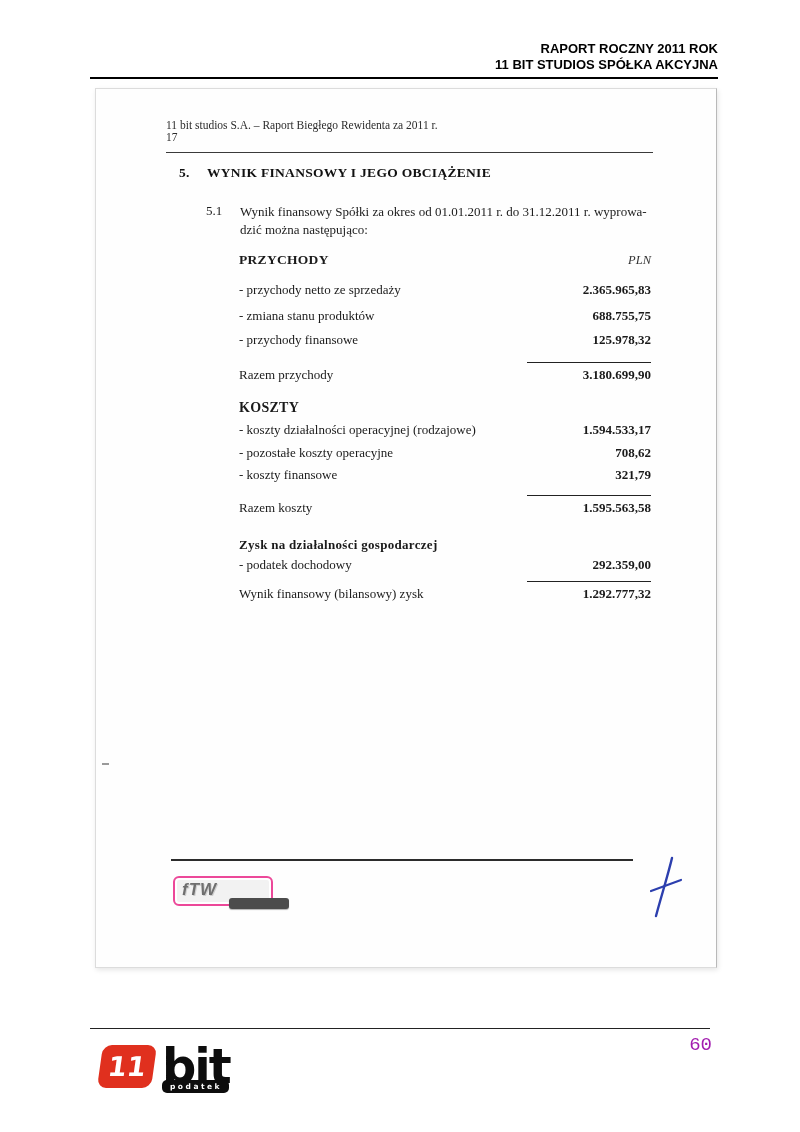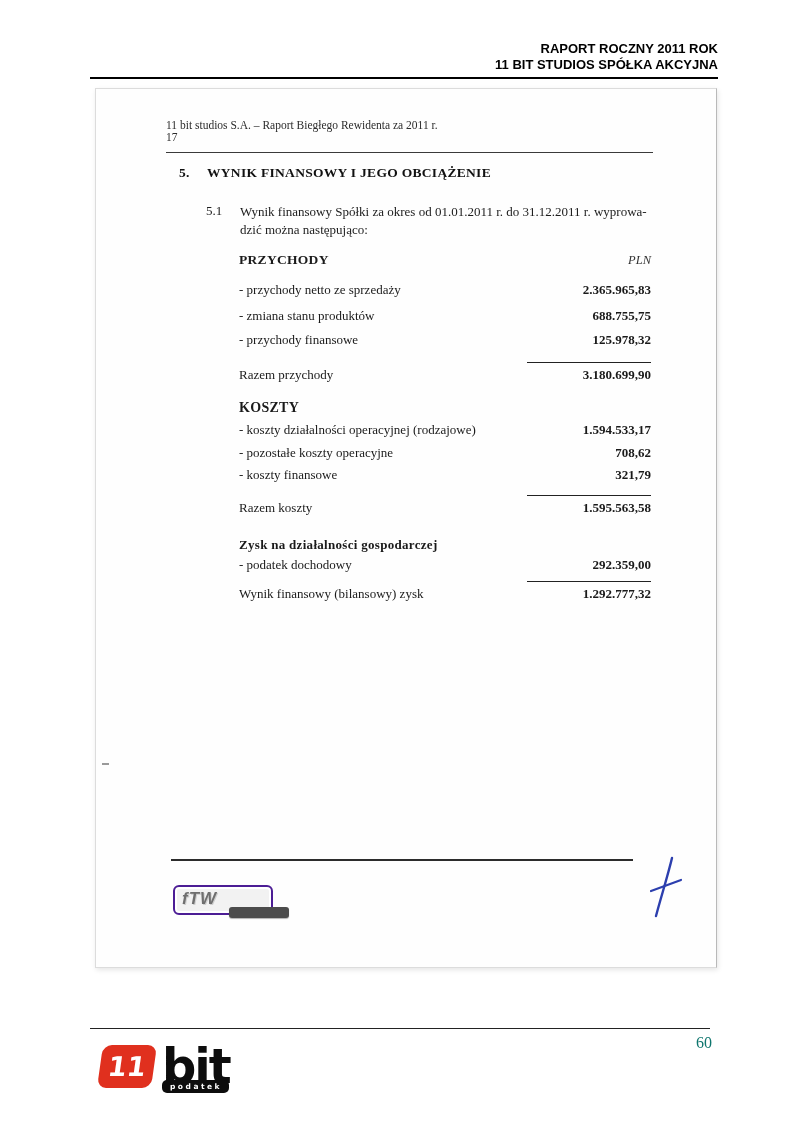--- a/index.html
+++ b/index.html
@@ -151,25 +151,24 @@
     top: 770px;
     width: 462px;
     border-top: 2.5px solid #2c2c2c;
   }
   .stamp {
     position: absolute;
     left: 77px;
     top: 787px;
     width: 96px;
     height: 26px;
-    border: 2px solid #4c1d95;
+    border: 2px solid #ec4899;
     border-radius: 6px;
     background: #f2f2f2;
     box-shadow: inset 0 0 0 2px #fff;
-    margin-top: 9px;
   }
   .stamp-text {
     position: absolute;
     left: 7px;
     top: 2px;
     font-family: "Liberation Sans", sans-serif;
     font-weight: bold;
     font-style: italic;
     font-size: 17px;
     color: #6f6f6f;
@@ -199,23 +198,23 @@
     position: absolute;
     left: 90px;
     top: 1028px;
     width: 620px;
     border-top: 1.5px solid #222;
   }
   .footer-page {
     position: absolute;
     right: 88px;
     top: 1034px;
-    font-family: Liberation Serif, serif;
-    font-size: 16px;
-    color: #0f766e;
+    font-family: Liberation Mono, monospace;
+    font-size: 19px;
+    color: #a21caf;
   }
 
   
   .logo {
     position: absolute;
     left: 98px;
     top: 1044px;
     width: 130px;
     height: 52px;
   }

